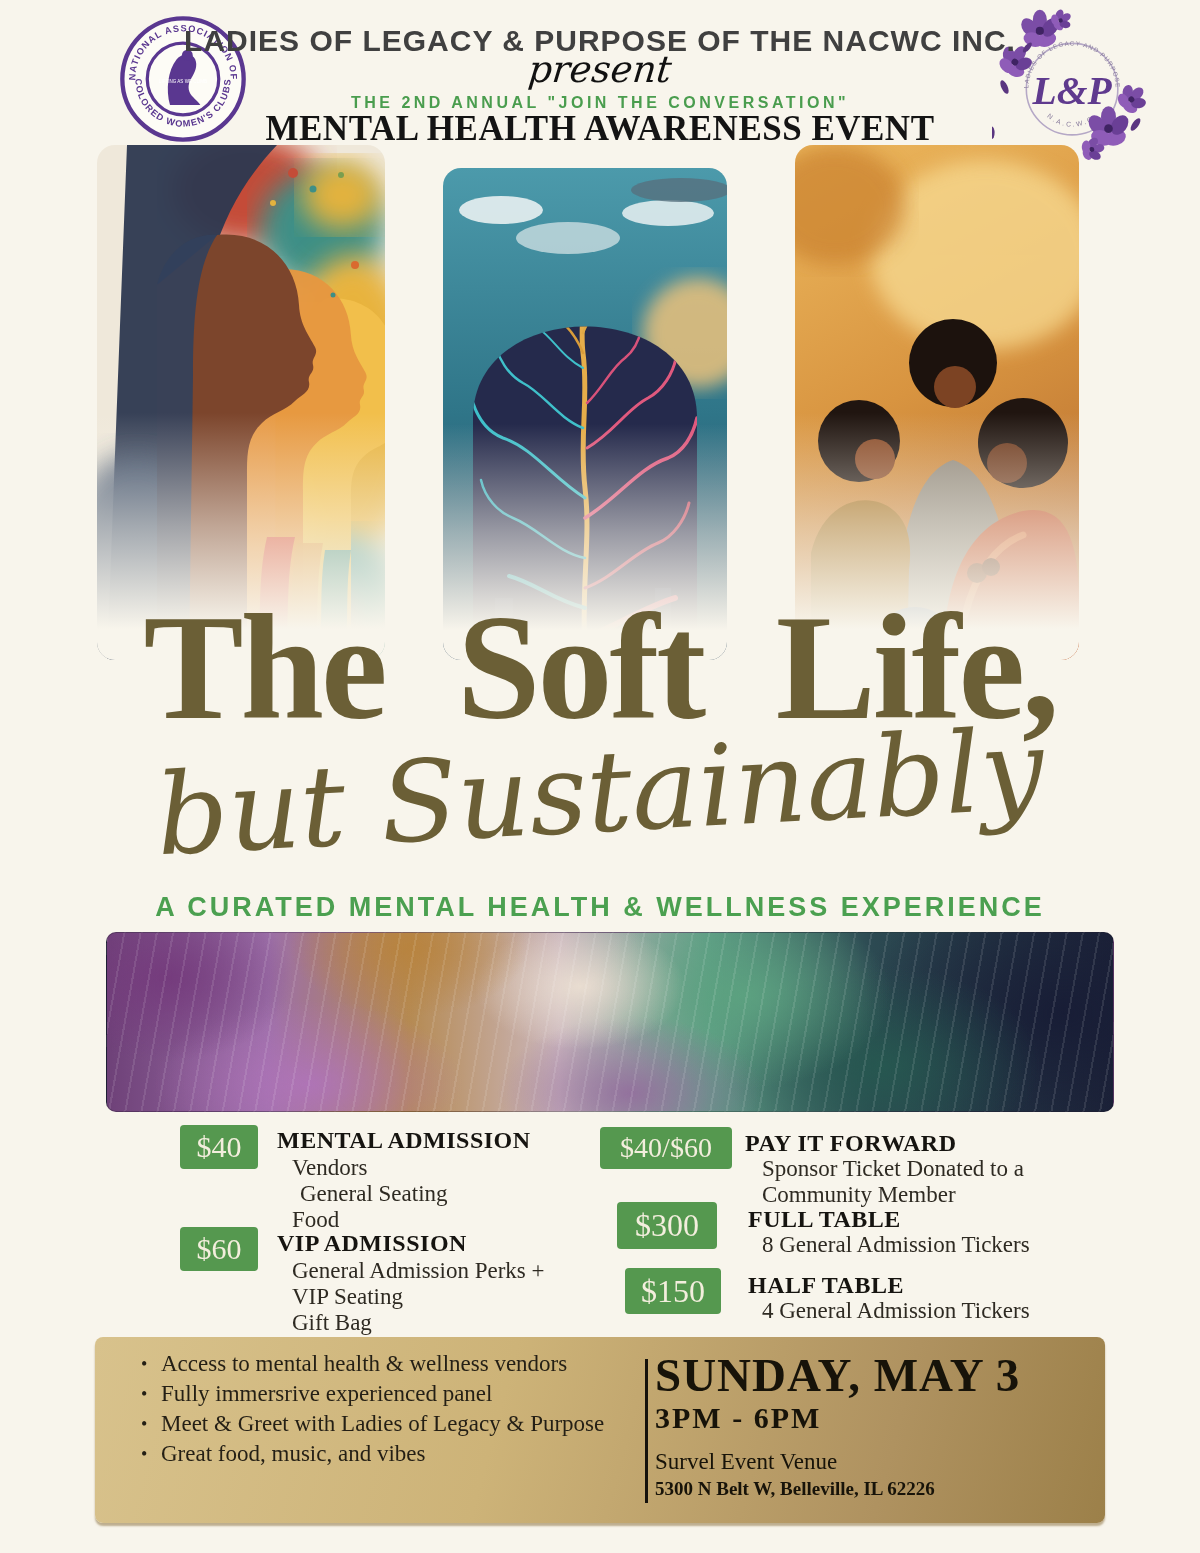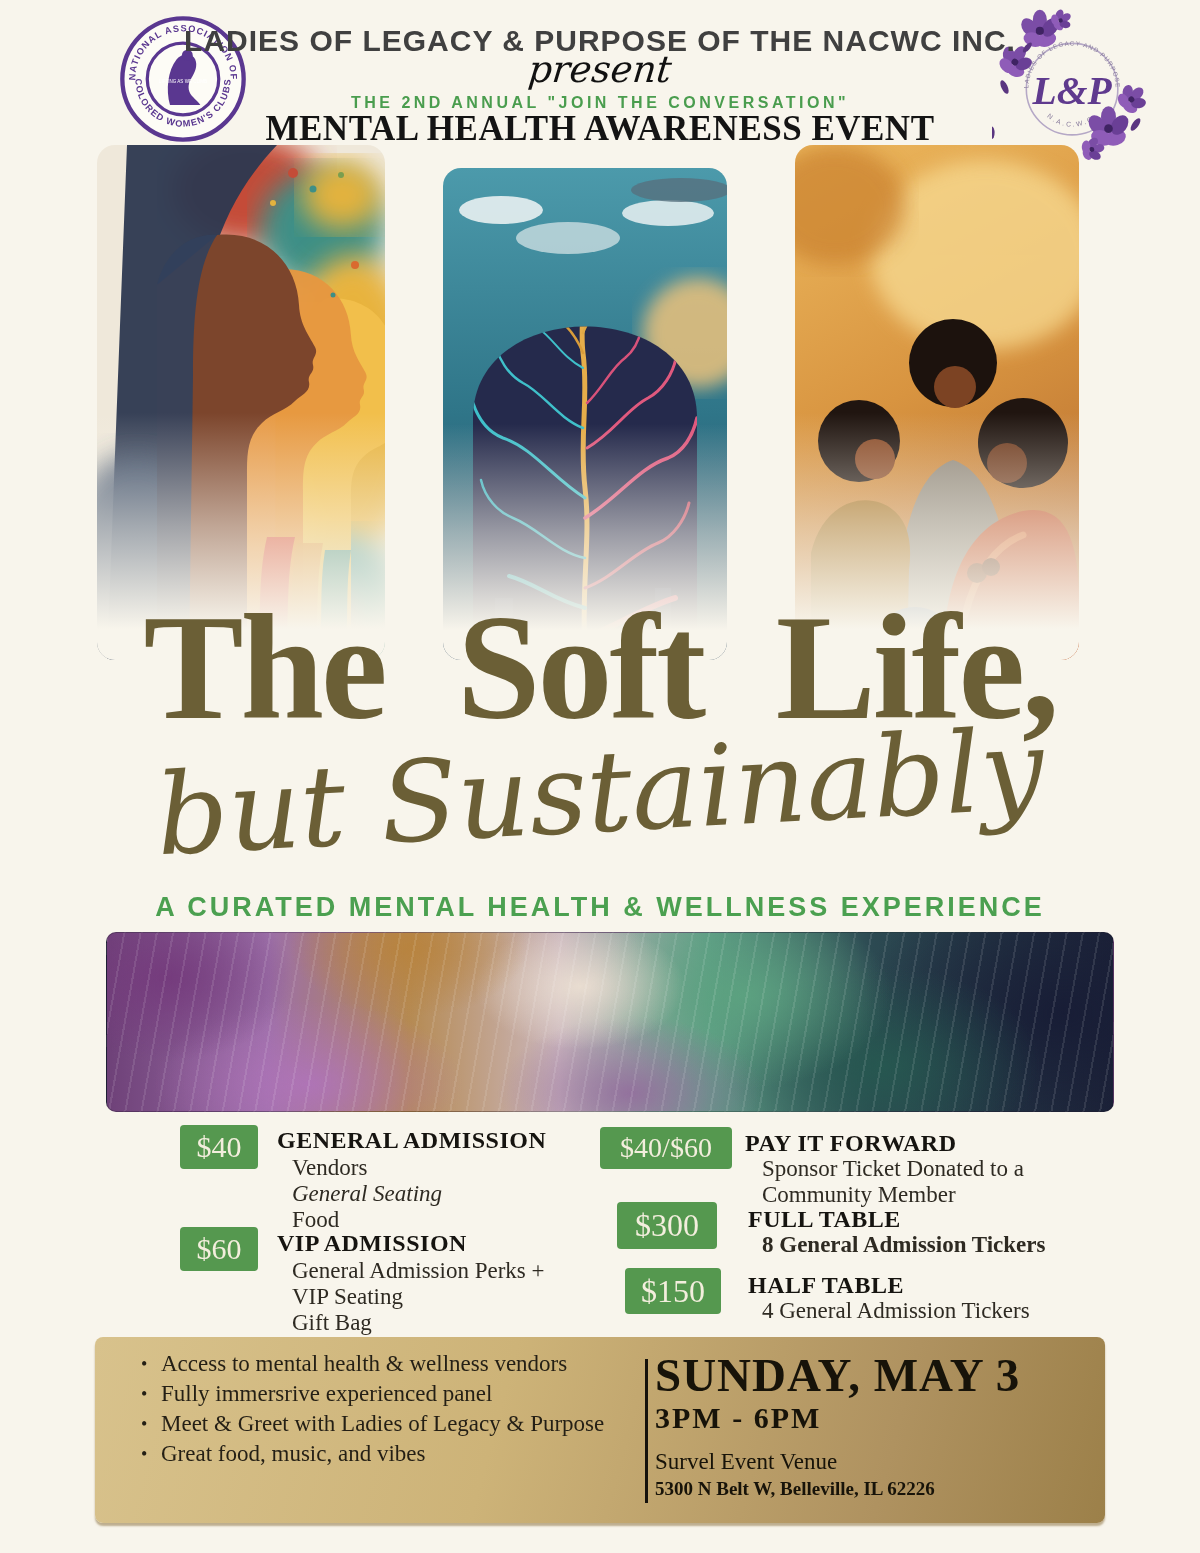--- a/index.html
+++ b/index.html
@@ -269,38 +269,38 @@
     <div class="fade"></div>
   </div>
 
   <div class="main-title">The Soft Life,</div>
   <div class="script-title">but Sustainably</div>
   <div class="subtitle">A CURATED MENTAL HEALTH &amp; WELLNESS EXPERIENCE</div>
 
   <div class="marble"></div>
 
   <div class="pill" style="left:180px;top:1125px;width:78px;height:44px;font-size:30px;">$40</div>
-  <div class="t-name" style="left:277px;top:1127px;">GENERAL ADMISSION</div>
+  <div class="t-name" style="left:277px;top:1127px;">MENTAL ADMISSION</div>
   <div class="t-det" style="left:292px;top:1155px;">Vendors</div>
-  <div class="t-det" style="left:292px;top:1181px;font-style:italic;">General Seating</div>
+  <div class="t-det" style="left:300px;top:1181px;">General Seating</div>
   <div class="t-det" style="left:292px;top:1207px;">Food</div>
 
   <div class="pill" style="left:180px;top:1227px;width:78px;height:44px;font-size:30px;">$60</div>
   <div class="t-name" style="left:277px;top:1230px;">VIP ADMISSION</div>
   <div class="t-det" style="left:292px;top:1258px;">General Admission Perks +</div>
   <div class="t-det" style="left:292px;top:1284px;">VIP Seating</div>
   <div class="t-det" style="left:292px;top:1310px;">Gift Bag</div>
 
   <div class="pill" style="left:600px;top:1127px;width:132px;height:42px;font-size:28px;">$40/$60</div>
   <div class="t-name" style="left:745px;top:1130px;">PAY IT FORWARD</div>
   <div class="t-det" style="left:762px;top:1156px;width:300px;">Sponsor Ticket Donated to a Community Member</div>
 
   <div class="pill" style="left:617px;top:1202px;width:100px;height:47px;font-size:32px;">$300</div>
   <div class="t-name" style="left:748px;top:1206px;">FULL TABLE</div>
-  <div class="t-det" style="left:762px;top:1232px;font-weight:bold;">8 General Admission Tickers</div>
+  <div class="t-det" style="left:762px;top:1232px;">8 General Admission Tickers</div>
 
   <div class="pill" style="left:625px;top:1268px;width:96px;height:46px;font-size:32px;">$150</div>
   <div class="t-name" style="left:748px;top:1272px;">HALF TABLE</div>
   <div class="t-det" style="left:762px;top:1298px;">4 General Admission Tickers</div>
 
   <div class="perks-panel">
     <ul class="perks-list">
       <li>Access to mental health &amp; wellness vendors</li>
       <li>Fully immersrive experienced panel</li>
       <li>Meet &amp; Greet with Ladies of Legacy &amp; Purpose</li>

